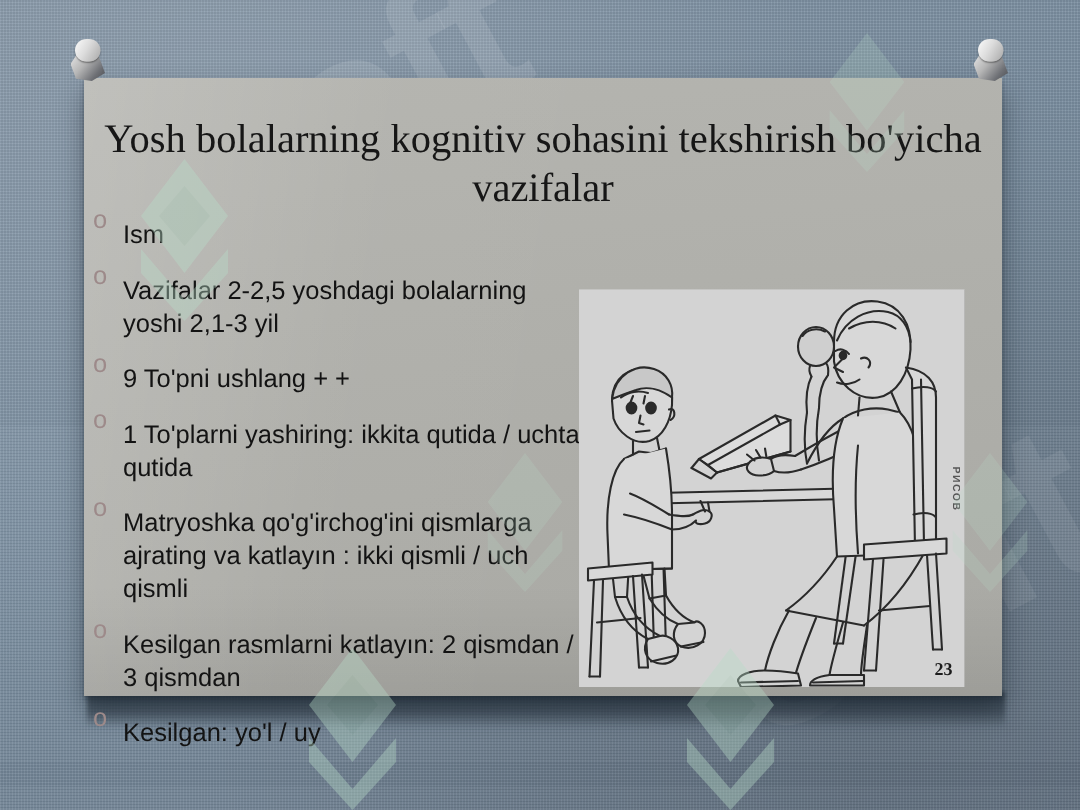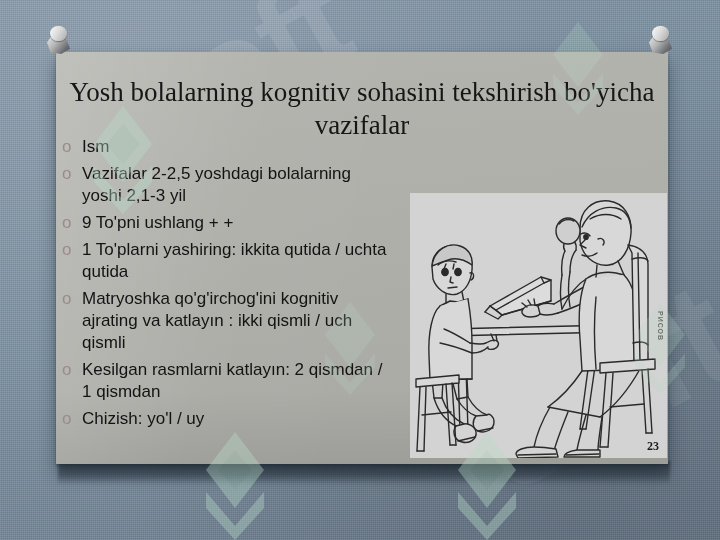--- a/index.html
+++ b/index.html
@@ -145,20 +145,21 @@
     line-height: 22px;
     color: #9d8a8a;
   }
   .bullet-text {
     flex: 1 1 auto;
     font-family: "Liberation Sans", sans-serif;
     font-size: 17px;
     line-height: 22px;
     color: #131313;
     white-space: pre-line;
+    margin-top: 10px;
   }
 
   
   #illustration {
     position: absolute;
     left: 398px;
     top: 193px;
     width: 257px;
     height: 265px;
     background: #d3d3d3;
@@ -219,36 +220,36 @@
         <span class="bullet-text">9 To'pni ushlang + +</span>
       </div>
 
       <div class="bullet">
         <span class="bullet-marker">o</span>
         <span class="bullet-text">1 To'plarni yashiring: ikkita qutida / uchta qutida</span>
       </div>
 
       <div class="bullet">
         <span class="bullet-marker">o</span>
-        <span class="bullet-text">Matryoshka qo'g'irchog'ini kognitiv ajrating va katlayın : ikki qismli / uch qismli</span>
-      </div>
-
-      <div class="bullet">
-        <span class="bullet-marker">o</span>
-        <span class="bullet-text">Kesilgan rasmlarni katlayın: 2 qismdan / 1 qismdan</span>
-      </div>
-
-      <div class="bullet">
-        <span class="bullet-marker">o</span>
-        <span class="bullet-text">Chizish: yo'l / uy</span>
+        <span class="bullet-text">Matryoshka qo'g'irchog'ini qismlarga ajrating va katlayın : ikki qismli / uch qismli</span>
+      </div>
+
+      <div class="bullet">
+        <span class="bullet-marker">o</span>
+        <span class="bullet-text">Kesilgan rasmlarni katlayın: 2 qismdan / 3 qismdan</span>
+      </div>
+
+      <div class="bullet">
+        <span class="bullet-marker">o</span>
+        <span class="bullet-text">Kesilgan: yo'l / uy</span>
       </div>
 
     </div>
 
-    <div id="illustration" style="left:354px; top:141px;">
+    <div id="illustration" style="left:330px; top:141px;">
       <svg width="257" height="265" viewBox="0 0 257 265" fill="none" stroke="#2a2a2a" stroke-width="1.4" stroke-linecap="round" stroke-linejoin="round">
         <rect x="0" y="0" width="257" height="265" fill="#d3d3d3" stroke="none"></rect>
 
         <path d="M38 136 L205 132 L205 139 L38 143 Z" fill="#d8d8d8"></path>
         <path d="M47 143 L50 238"></path>
         <path d="M55 143 L58 238"></path>
         <path d="M190 139 L176 236"></path>
         <path d="M183 139 L170 236"></path>
         <path d="M50 238 L58 238"></path>
         <path d="M170 236 L176 236"></path>

